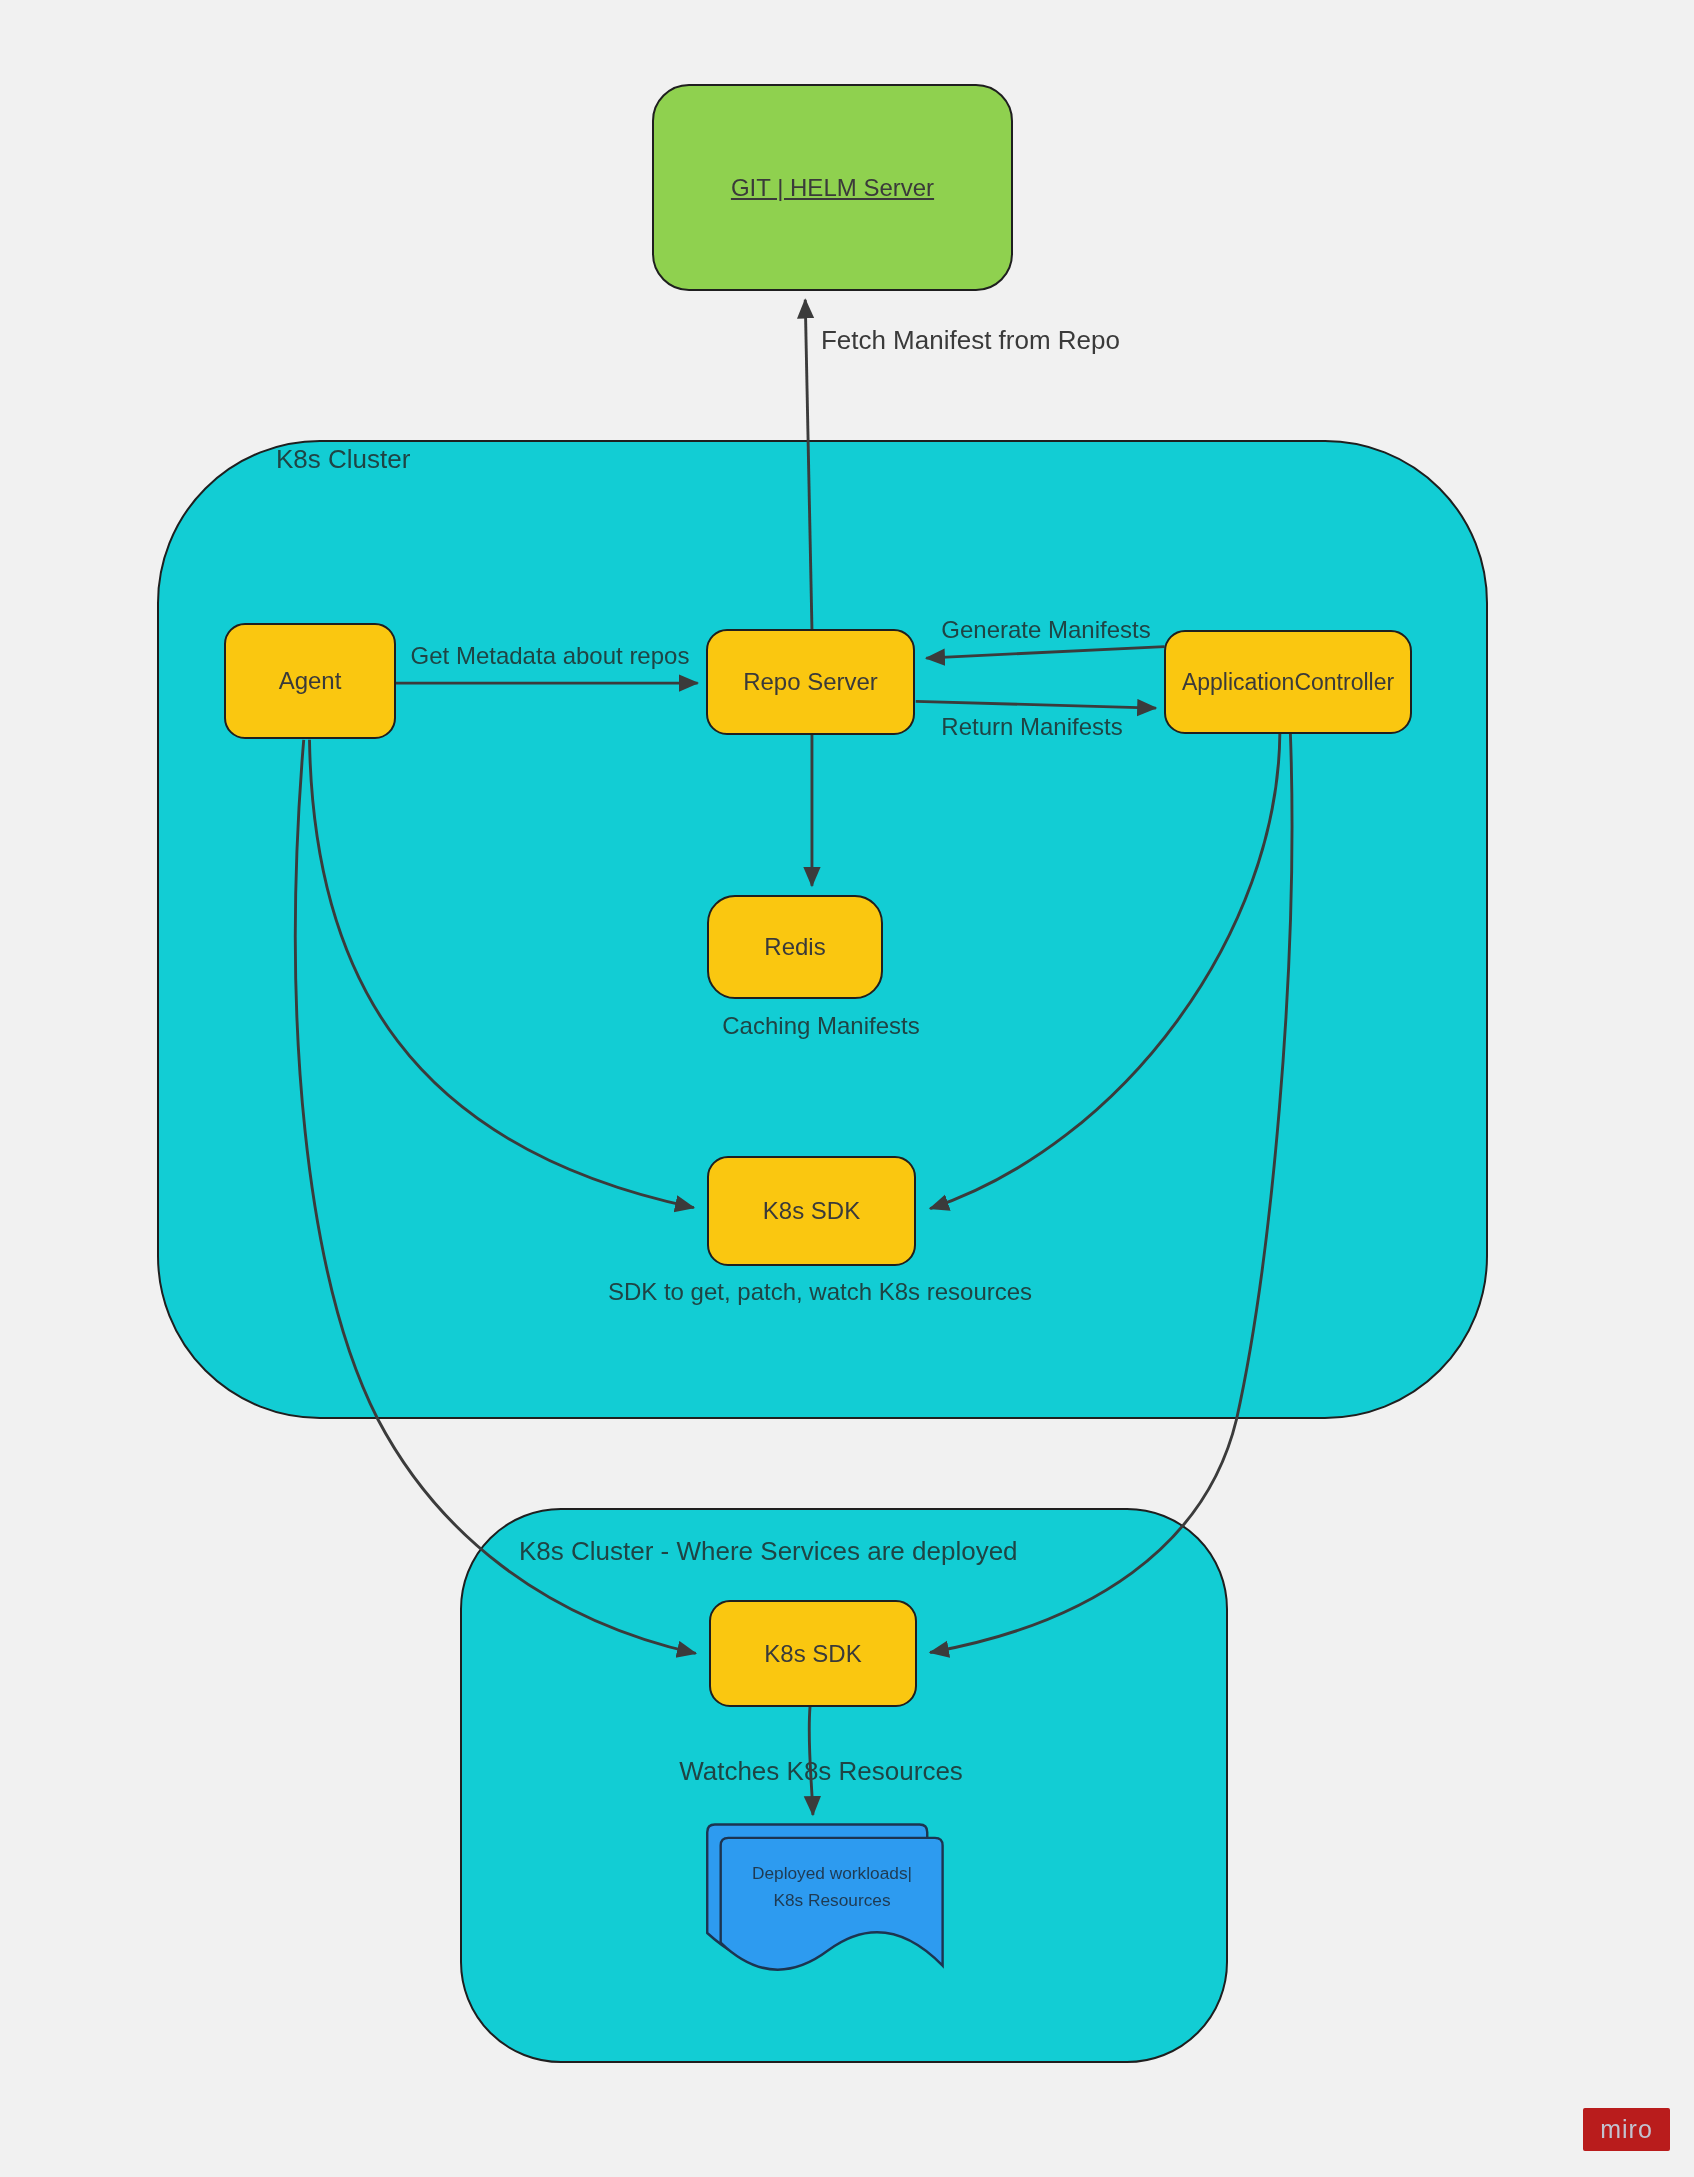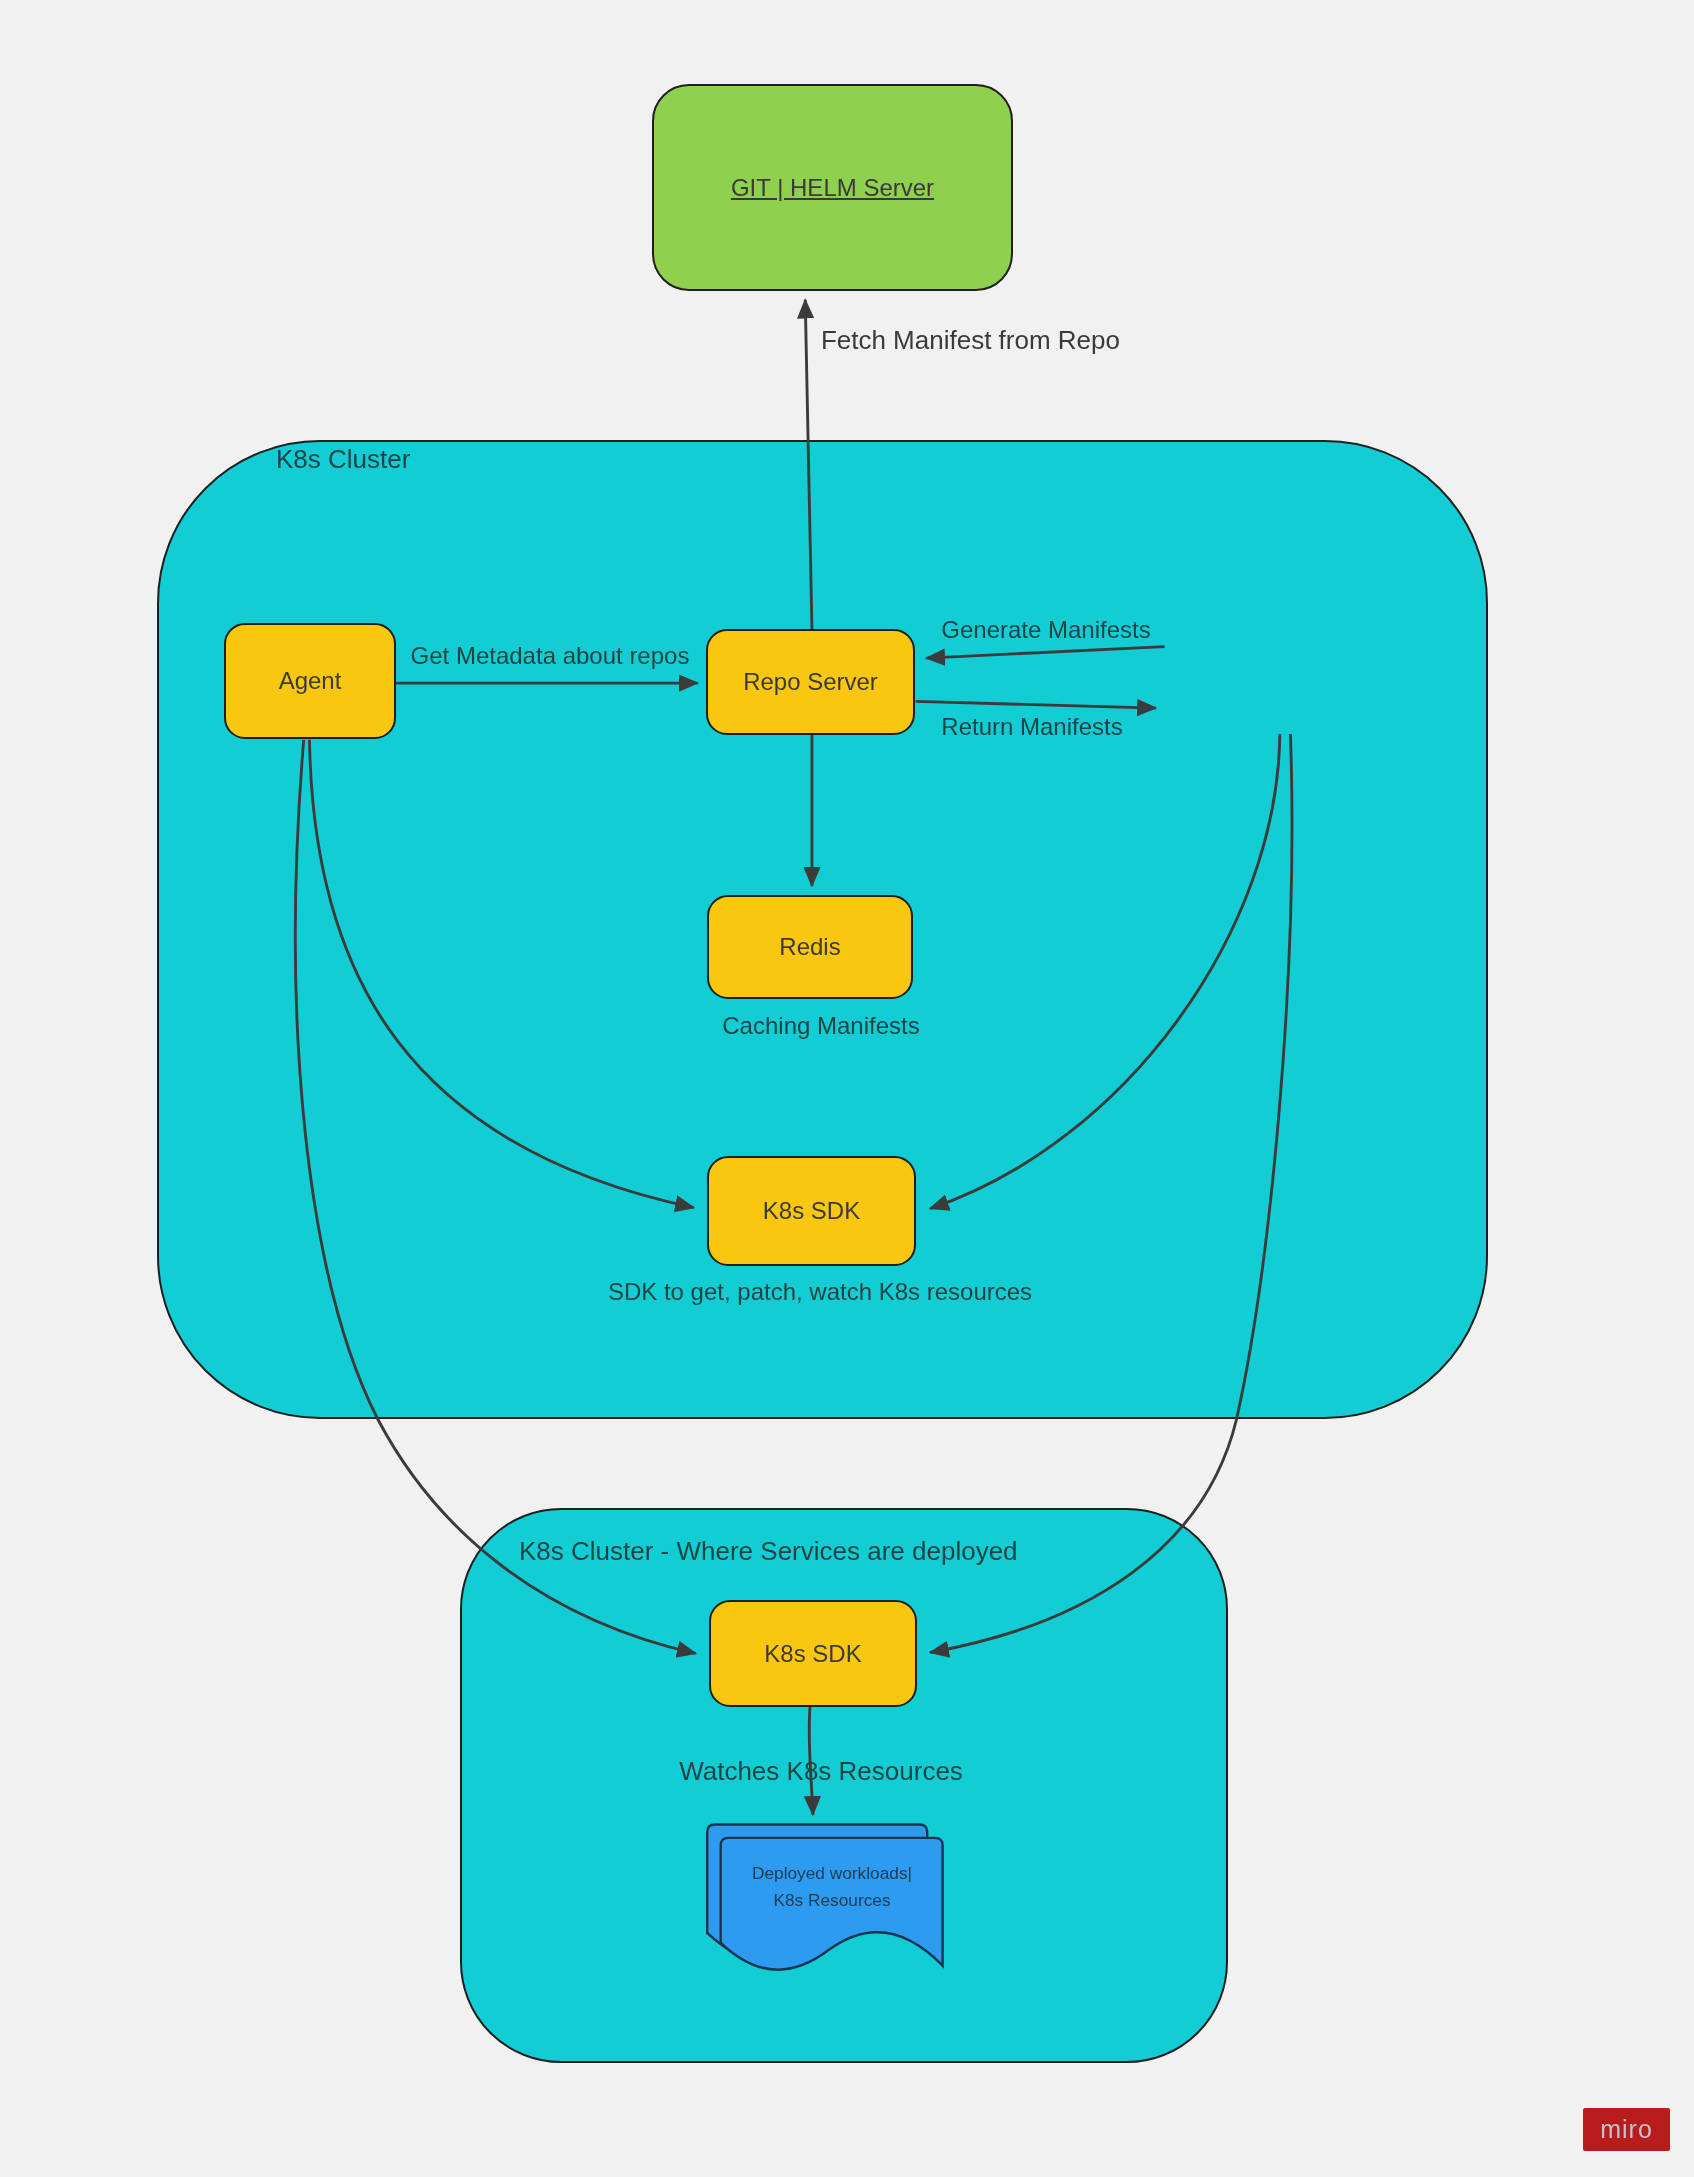--- a/index.html
+++ b/index.html
@@ -68,21 +68,21 @@
     white-space:nowrap;
   }
   #node-git{
     left:652px;top:84px;width:361px;height:207px;border-radius:37px;
     background:var(--git-fill,#8fd14f);
     text-decoration:underline;
   }
   #node-agent{left:224px;top:623px;width:172px;height:116px;}
   #node-repo{left:706px;top:629px;width:209px;height:106px;}
   #node-appc{left:1164px;top:630px;width:248px;height:104px;font-size:23px;}
-  #node-redis{left:707px;top:895px;width:206px;height:104px;}
+  #node-redis{left:707px;top:895px;width:176px;height:104px;border-radius:28px;}
   #node-sdk1{left:707px;top:1156px;width:209px;height:110px;}
   #node-sdk2{left:709px;top:1600px;width:208px;height:107px;}
   #doc-text{
     position:absolute;left:730px;top:1860px;width:204px;
     font-size:17.3px;line-height:1.55;
     color:var(--doc-text,#1f3a52);
     text-align:center;white-space:pre-line;
     z-index:5;
   }
   #watermark{
@@ -142,20 +142,21 @@
 
     <path d="M 736 1907 Q 736 1899 744 1899 L 957 1899 Q 965 1899 965 1907 L 965 2030
              C 930 2000 890 2000 855 2026 C 818 2054 780 2052 736 2012 Z" fill="#2d9bf0" stroke="#1c3450" stroke-width="2.5"></path>
     <path d="M 750 1921 Q 750 1913 758 1913 L 973 1913 Q 981 1913 981 1921 L 981 2046
              C 940 2004 900 2002 862 2030 C 822 2060 785 2056 750 2022 Z" fill="#2d9bf0" stroke="#1c3450" stroke-width="2.5"></path>
   </svg>
 
   <div class="node" id="node-git">GIT | HELM Server</div>
   <div class="node" id="node-repo">Repo Server</div>
   <div class="node" id="node-agent">Agent</div>
+  <div class="node" id="node-appc">ApplicationController</div>
   <div class="node" id="node-redis">Redis</div>
   <div class="node" id="node-sdk1">K8s SDK</div>
   <div class="node" id="node-sdk2">K8s SDK</div>
 
   <div id="doc-text">Deployed workloads|
 K8s Resources</div>
 
   <div id="watermark">miro</div>
 
 </div>

